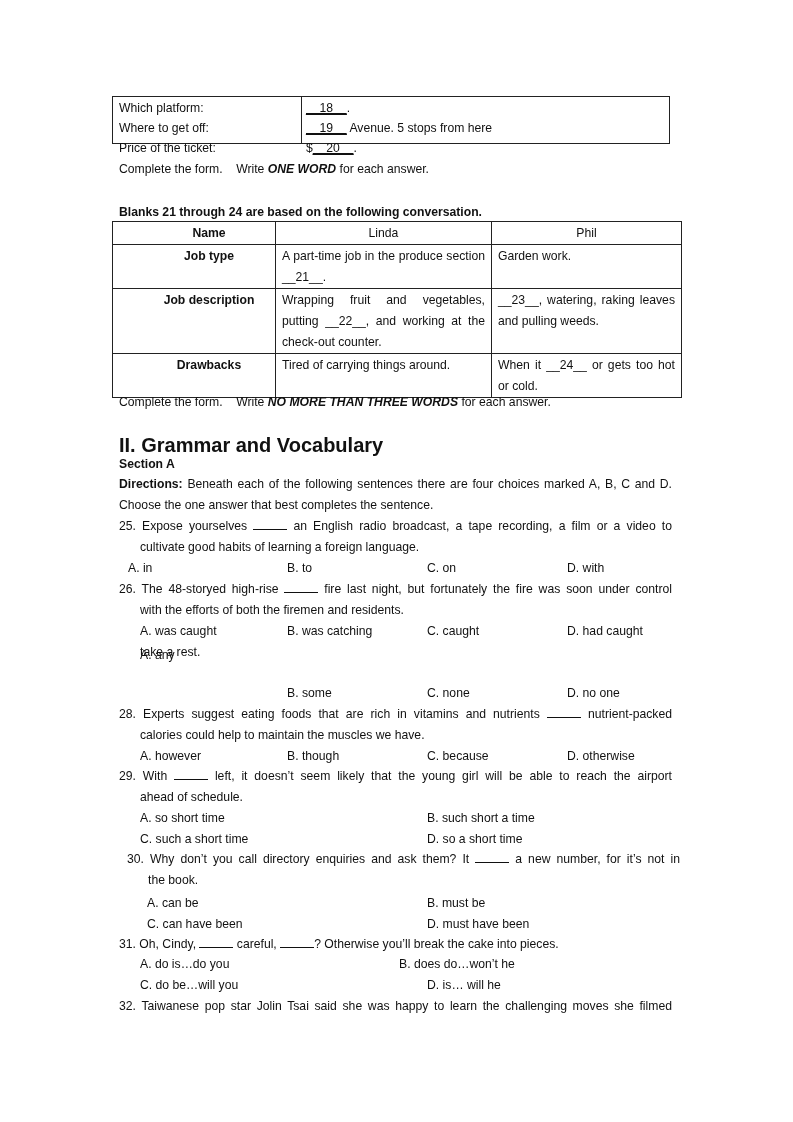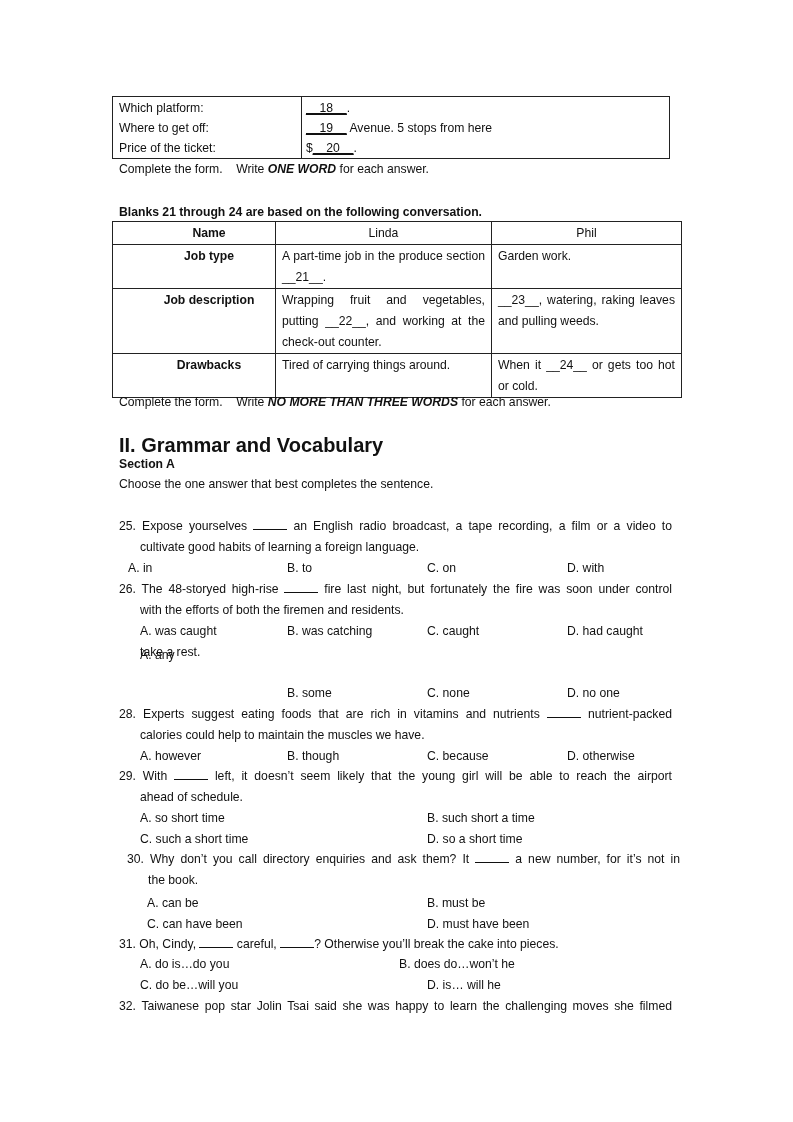--- a/index.html
+++ b/index.html
@@ -2,21 +2,21 @@
 <html><head>
 <meta charset="utf-8">
 <style>
   html, body { margin: 0; padding: 0; background: #ffffff; }
   body {
     width: 793px; height: 1122px; position: relative; overflow: hidden;
     font-family: "Liberation Sans", "DejaVu Sans", sans-serif;
     color: #111; font-size: 12.2px;
   }
   .abs { position: absolute; white-space: nowrap; }
-  .t1 { position: absolute; left: 112px; top: 96px; width: 558px; height: 63px;
+  .t1 { position: absolute; left: 112px; top: 96px; width: 558px; height: 48px;
         border: 1px solid #222; box-sizing: border-box; padding-left: 20px; }
   .t1 .divider { position: absolute; left: 188px; top: 0; bottom: 0; border-left: 1px solid #222; }
   .t1 .row { position: absolute; left: 0; width: 100%; height: 20px; line-height: 20px; }
   .t1 .lbl { position: absolute; left: 6px; }
   .t1 .val { position: absolute; left: 193px; }
   .blank { text-decoration: underline; text-decoration-thickness: 1.5px; }
 
   .t2 { position: absolute; left: 112px; top: 221px; width: 569px;
         border-collapse: collapse; table-layout: fixed; }
   .t2 td { border: 1px solid #222; vertical-align: top; padding: 1px 6px 0 6px;
@@ -84,20 +84,21 @@
     <td class="j">Tired of carrying things around.</td>
     <td class="j">When it __24__ or gets too hot or cold.</td>
   </tr>
 </tbody>
   </table>
 <div class="note abs" style="top:395px; white-space:pre;"><span>Complete the form.    Write </span><span class="bi">NO MORE THAN THREE WORDS</span><span> for each answer.</span></div>
 
 <div class="h2">II. Grammar and Vocabulary</div>
 <div class="abs bold" style="left:119px; top:457px;">Section A</div>
 <div class="para" style="top:474px;">
+  <div style="text-align:justify; text-align-last:justify; white-space:nowrap;"><span class="bold">Directions:</span><span> Beneath each of the following sentences there are four choices marked A, B, C and D.</span></div>
   <div>Choose the one answer that best completes the sentence.</div>
 </div>
 
 <div class="q" style="top:516px;">
   <span class="first"><span>25.</span> <span>Expose yourselves </span><span class="ul"></span><span> an English radio broadcast, a tape recording, a film or a video to</span></span>
   <span class="cont">cultivate good habits of learning a foreign language.</span>
 </div>
 <div class="opt" style="left:128px; top:558px;">A. in</div>
 <div class="opt" style="left:287px; top:558px;">B. to</div>
 <div class="opt" style="left:427px; top:558px;">C. on</div>

